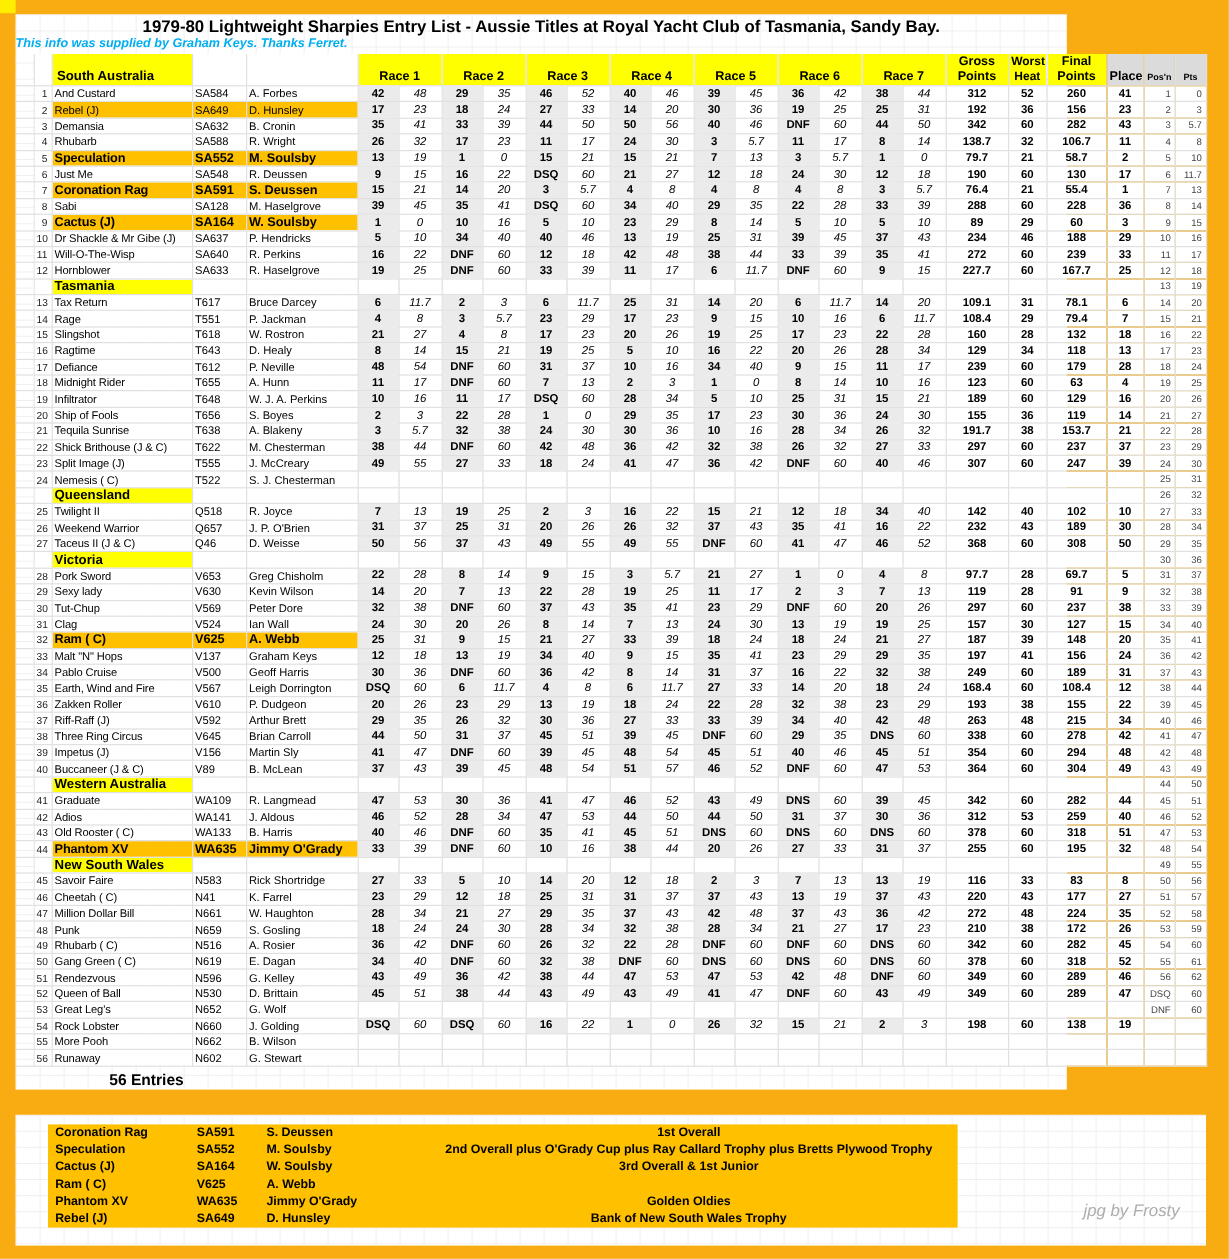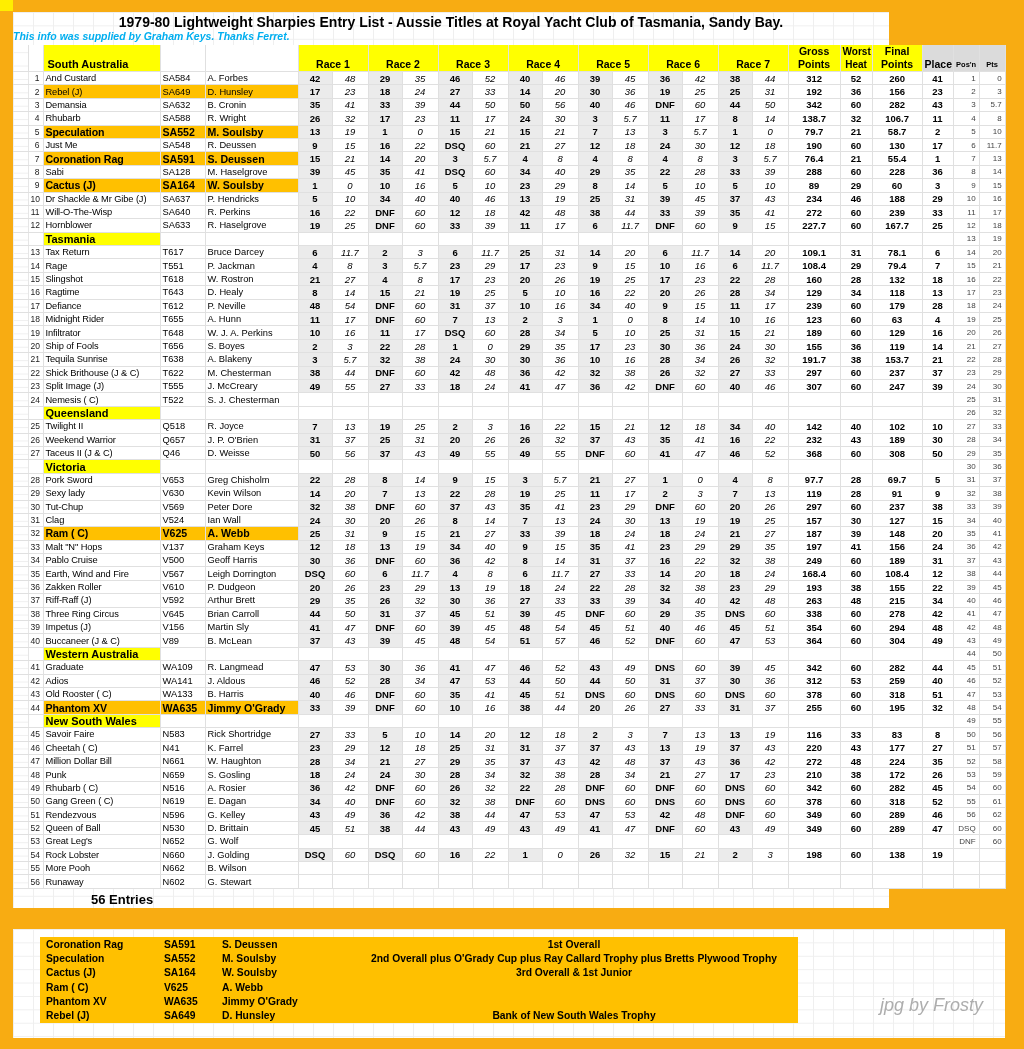--- a/index.html
+++ b/index.html
@@ -45,21 +45,21 @@
   td.hl{background:#FFC000;}
   td.hlb{font-weight:bold;font-size:10.6px;}
   .entries{position:absolute;left:42px;bottom:1px;font-weight:bold;font-size:13px;margin-left:36px;}
   
   #summary-block{position:absolute;left:27px;top:8px;width:758px;background:#FFC000;}
   .sumrow{display:flex;height:14.3px;align-items:center;font-size:10.3px;font-weight:bold;}
   .sum-name{width:118px;padding-left:6px;}
   .sum-sail{width:58px;}
   .sum-skip{width:128px;}
   .sum-award{flex:1;text-align:center;}
-  .watermark{position:absolute;right:22px;bottom:22px;font-size:18px;font-style:italic;color:#ADADAD;}
+  .watermark{position:absolute;right:22px;bottom:22px;font-size:14px;font-style:italic;color:#ADADAD;}
 </style>
 </head>
 <body>
 
 <div class="corner"></div>
 
 <div id="main-panel" class="panel">
   <div class="title">1979-80 Lightweight Sharpies Entry List - Aussie Titles at Royal Yacht Club of Tasmania, Sandy Bay.</div>
   <div class="subtitle">This info was supplied by Graham Keys. Thanks Ferret.</div>
 
@@ -1792,20 +1792,21 @@
       </div>
       <div class="sumrow">
         <div class="sum-name">Ram ( C)</div>
         <div class="sum-sail">V625</div>
         <div class="sum-skip">A. Webb</div>
       </div>
       <div class="sumrow">
         <div class="sum-name">Phantom XV</div>
         <div class="sum-sail">WA635</div>
         <div class="sum-skip">Jimmy O'Grady</div>
+        <div class="sum-award">Golden Oldies</div>
       </div>
       <div class="sumrow">
         <div class="sum-name">Rebel (J)</div>
         <div class="sum-sail">SA649</div>
         <div class="sum-skip">D. Hunsley</div>
         <div class="sum-award">Bank of New South Wales Trophy</div>
       </div>
     </div>
   <div class="watermark">jpg by Frosty</div>
 </div>

